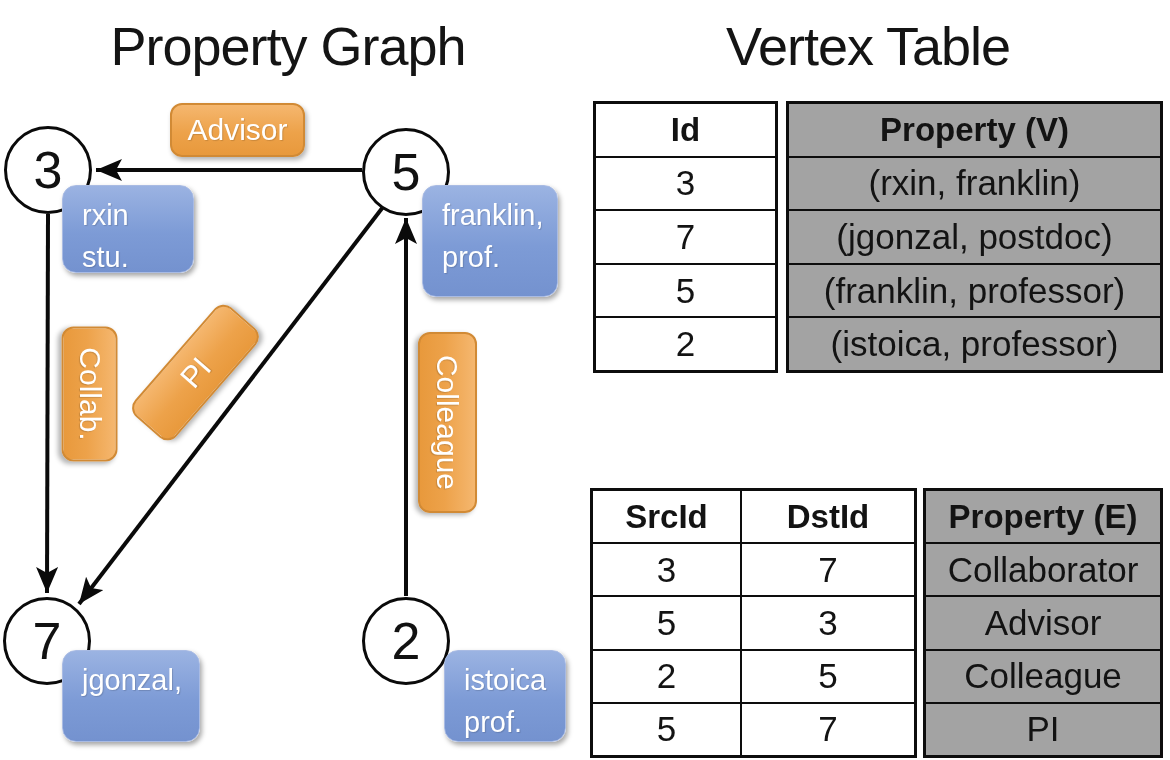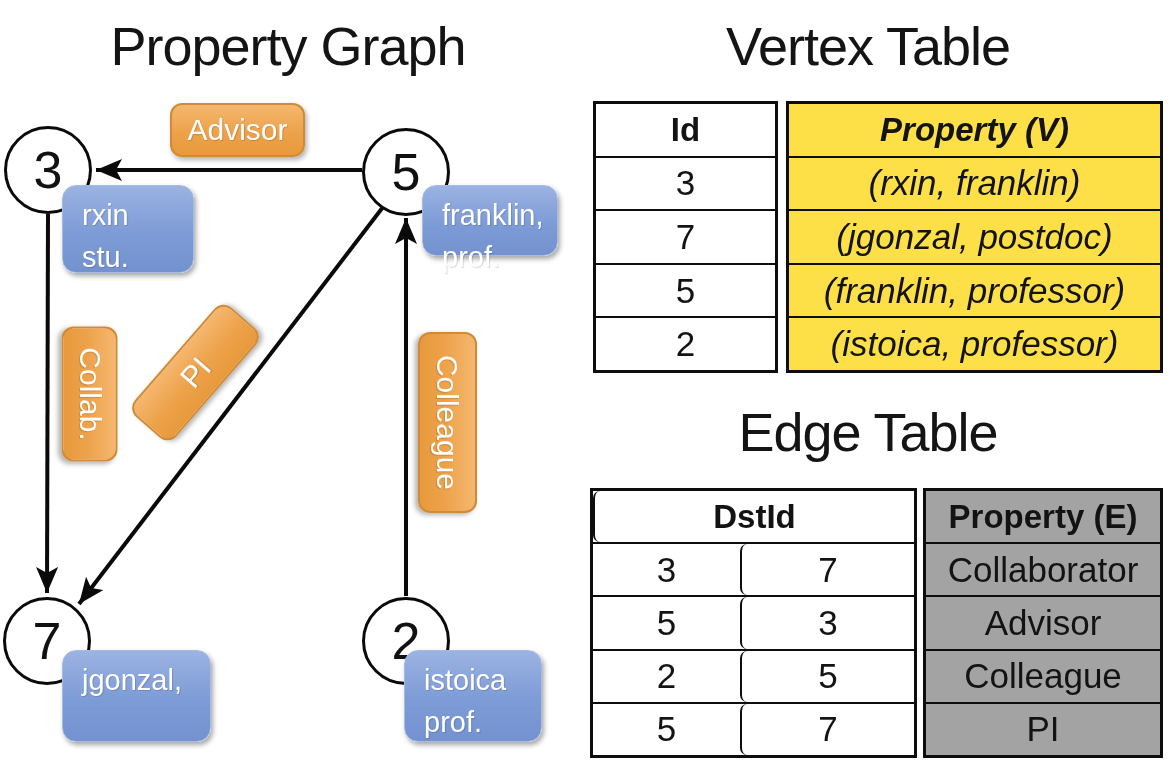--- a/index.html
+++ b/index.html
@@ -55,32 +55,31 @@
     position:absolute; box-sizing:border-box; border:3px solid #0d0d0d;
     display:flex; flex-direction:column; background:#ffffff;
   }
   .trow { flex:1; display:flex; }
   .trow + .trow { border-top:2.5px solid #0d0d0d; }
   .tcell {
     flex:1; display:flex; align-items:center; justify-content:center;
     font-size:35px; color:#131313;
   }
   .tcell.hdr { font-weight:bold; font-size:33px; }
-  .cell-divider { border-left:2.5px solid #0d0d0d;border-radius:7px; }
-  .bg-blue  { background:#fde047;font-style:italic; }
+  .cell-divider { border-left:2.5px solid #0d0d0d; }
+  .bg-blue  { background:#a3a3a3; }
   .bg-peach { background:#a3a3a3; }
 </style>
 </head>
 <body>
 
 <div class="canvas">
 
   <div class="big-title" style="left:0;top:16px;width:576px">Property Graph</div>
   <div class="big-title" style="left:585px;top:16px;width:566px">Vertex Table</div>
-  <div class="big-title" style="left:585px;top:402px;width:566px">Edge Table</div>
 
   <svg class="edges-svg" width="585" height="760" viewBox="0 0 585 760">
     <defs>
       <marker id="arrow" markerUnits="userSpaceOnUse" markerWidth="28" markerHeight="24" refX="26" refY="11" orient="auto">
         <path d="M0,0 L26,11 L0,22 L6,11 Z" fill="#0a0a0a"></path>
       </marker>
     </defs>
     <path d="M362,170 L96,170" stroke="#0a0a0a" stroke-width="4" fill="none" marker-end="url(#arrow)"></path>
     <path d="M48,214 L47,593" stroke="#0a0a0a" stroke-width="4" fill="none" marker-end="url(#arrow)"></path>
     <path d="M383,207 L79,604" stroke="#0a0a0a" stroke-width="4" fill="none" marker-end="url(#arrow)"></path>
@@ -97,28 +96,28 @@
     <span class="node-label">7</span>
   </div>
   <div class="node" style="left:362px;top:597px">
     <span class="node-label">2</span>
   </div>
 
   <div class="vprop" style="left:62px;top:185px;width:132px;height:88px">
     <div>rxin</div>
     <div>stu.</div>
   </div>
-  <div class="vprop" style="left:422px;top:185px;width:136px;height:71px">
+  <div class="vprop" style="left:422px;top:185px;width:136px;height:112px">
     <div>franklin,</div>
     <div>prof.</div>
   </div>
-  <div class="vprop" style="left:62px;top:650px;width:149px;height:92px">
+  <div class="vprop" style="left:62px;top:650px;width:138px;height:92px">
     <div>jgonzal,</div>
   </div>
-  <div class="vprop" style="left:404px;top:650px;width:138px;height:92px">
+  <div class="vprop" style="left:444px;top:650px;width:122px;height:92px">
     <div>istoica</div>
     <div>prof.</div>
   </div>
 
   <div class="epill" style="left:170px;top:103px;width:135px;height:54px">
     <span>Advisor</span>
   </div>
   <div class="epill rot90" style="left:22px;top:366px;width:135px;height:56px">
     <span>Collab.</span>
   </div>
@@ -160,20 +159,21 @@
     <div class="trow">
         <div class="tcell bg-blue">(franklin, professor)</div>
       </div>
     <div class="trow">
         <div class="tcell bg-blue">(istoica, professor)</div>
       </div>
   </div>
 
   <div class="subtable" style="left:590px;top:488px;width:327px;height:270px">
     <div class="trow">
+      <div class="tcell hdr" style="flex:0 0 147px">SrcId</div>
       <div class="tcell hdr cell-divider">DstId</div>
     </div>
     <div class="trow">
       <div class="tcell" style="flex:0 0 147px">3</div>
       <div class="tcell cell-divider">7</div>
     </div>
     <div class="trow">
       <div class="tcell" style="flex:0 0 147px">5</div>
       <div class="tcell cell-divider">3</div>
     </div>

